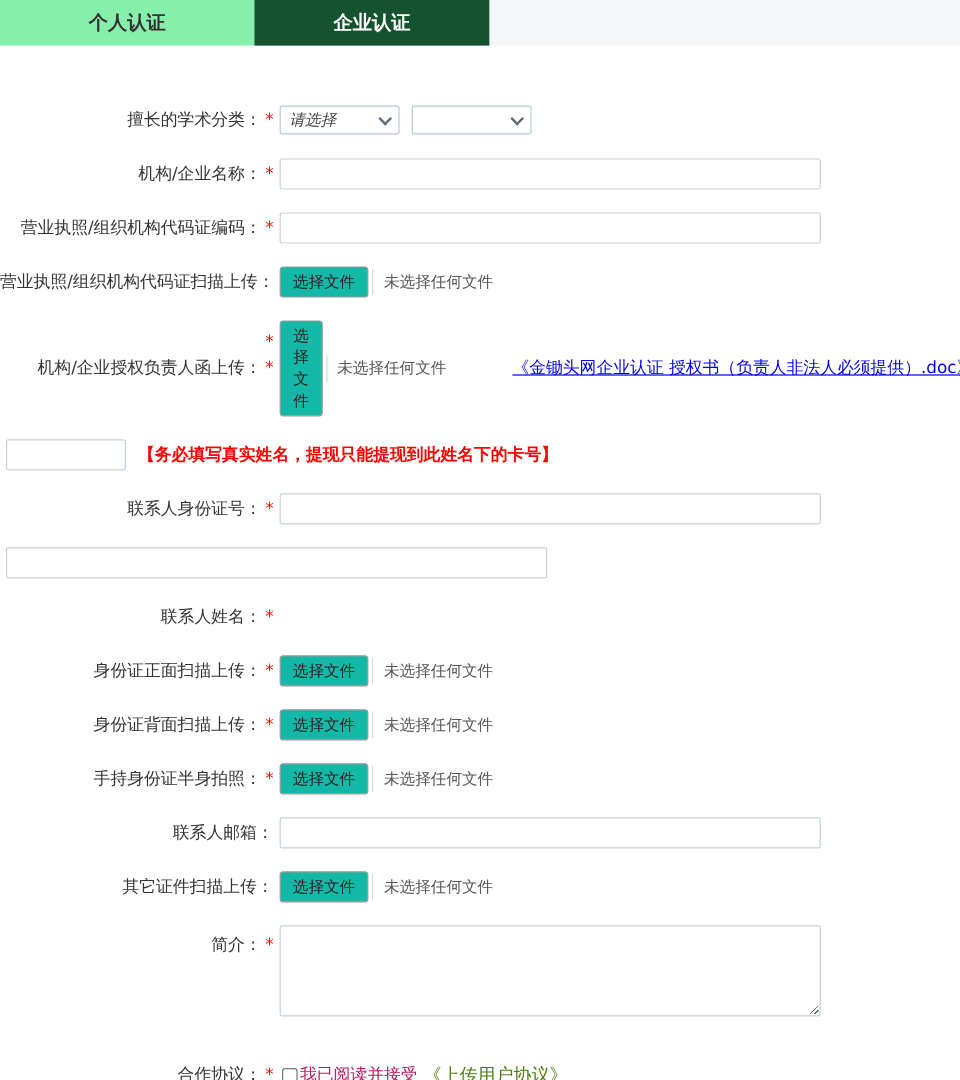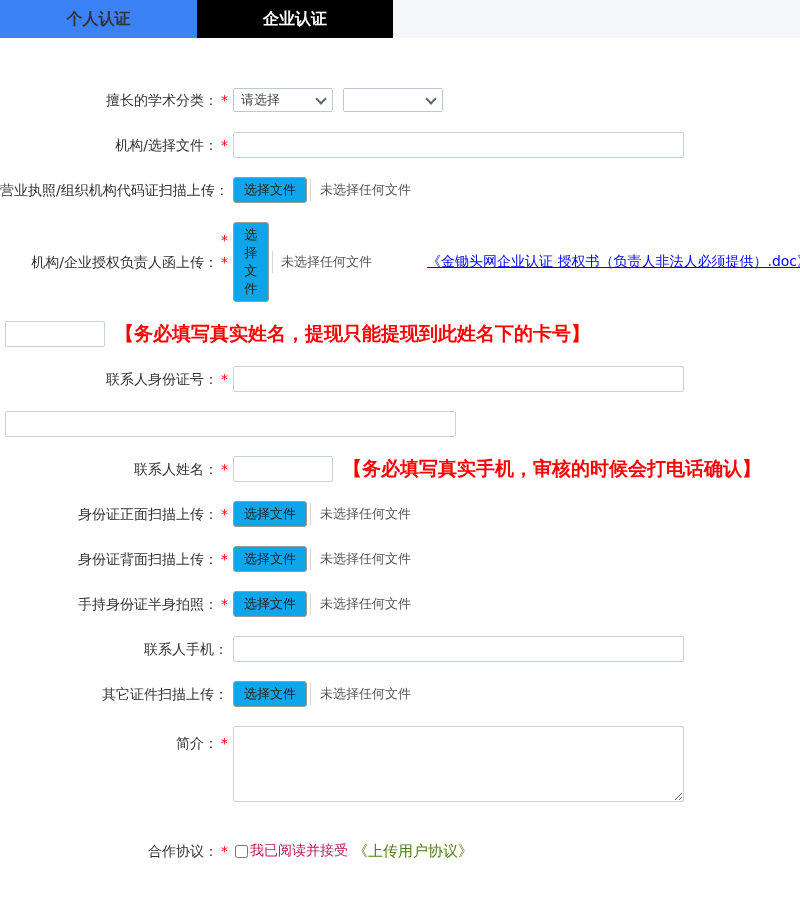--- a/index.html
+++ b/index.html
@@ -10,22 +10,22 @@
     overflow: hidden;
     background: #ffffff;
     font-family: "DejaVu Sans", "Liberation Sans", sans-serif;
   }
   
   .tabbar { display: flex; height: 38px; }
   .tab {
     display: flex; align-items: center; justify-content: center;
     font-size: 16px; font-weight: bold; cursor: pointer;
   }
-  .tab-personal { width: 197px; background: #3b82f6; color: #333; }
-  .tab-enterprise { width: 196px; background: #000000; color: #fff; }
+  .tab-personal { width: 212px; background: #86efac; color: #333; }
+  .tab-enterprise { width: 196px; background: #14532d; color: #fff; }
   .tab-filler { flex: 1; background: #f4f6f7; }
 
   
   .form-wrap { padding-top: 49px; }
   .row { display: flex; align-items: center; margin-bottom: 19px; }
   .row.top { align-items: flex-start; }
   .label-cell {
     flex: 0 0 228px; width: 228px; text-align: right;
     font-size: 14px; color: #333; position: relative; line-height: 26px;
     white-space: nowrap;
@@ -42,39 +42,39 @@
     width: 451px; height: 26px; box-sizing: border-box;
     border: 1px solid #c6d0d8; border-radius: 2px;
     font-size: 14px; padding: 0 5px; color: #333; outline: none;
   }
   .text-input.small { width: 100px; }
 
   .fake-select {
     width: 100px; height: 24px; box-sizing: border-box;
     border: 1px solid #b9c8d2; border-radius: 2px; background: #fff;
     display: flex; align-items: center; justify-content: space-between;
-    padding: 0 7px; font-size: 13px; color: #444; cursor: pointer;
+    padding: 0 7px; font-size: 13px; color: #444; cursor: pointer; font-style: italic;
   }
   .fake-select + .fake-select { margin-left: 10px; }
   .chevron {
     width: 6px; height: 6px;
     border-right: 2px solid #5a6b75; border-bottom: 2px solid #5a6b75;
     transform: rotate(45deg); margin-top: -3px; flex: 0 0 auto;
   }
 
   .file-btn {
-    border: 1px solid #9a9a9a; border-radius: 3px; background: #0ea5e9;
+    border: 1px solid #9a9a9a; border-radius: 3px; background: #14b8a6;
     font-size: 13px; color: #222; padding: 3px 10px; cursor: pointer;
     font-family: inherit;
   }
   .file-sep { width: 1px; height: 22px; background: #d8d8d8; margin-left: 3px; }
   .file-text { font-size: 13px; color: #555; margin-left: 9px; white-space: nowrap; }
 
   .note {
-    color: #ff0000; font-weight: bold; font-size: 19px;
+    color: #ff0000; font-weight: bold; font-size: 14px;
     margin-left: 10px; white-space: nowrap; text-align: right;
   }
   .doc-link {
     color: #0000ee; text-decoration: underline; font-size: 14px;
     margin-left: 55px; white-space: nowrap; cursor: pointer;
   }
 
   .intro-textarea {
     width: 451px; height: 76px; box-sizing: border-box;
     border: 1px solid #c6d0d8; border-radius: 2px; resize: both;
@@ -108,26 +108,32 @@
         <span class="chevron"></span>
       </div>
       <div class="fake-select">
         <span></span>
         <span class="chevron"></span>
       </div>
     </div>
   </div>
 
   <div class="row">
-    <div class="label-cell"><span>机构/选择文件：</span><span class="req">*</span></div>
-    <div class="control-cell">
-      <input type="text" class="text-input" style="">
-    </div>
-  </div>
-
+    <div class="label-cell"><span>机构/企业名称：</span><span class="req">*</span></div>
+    <div class="control-cell">
+      <input type="text" class="text-input" style="">
+    </div>
+  </div>
+
+  <div class="row">
+    <div class="label-cell"><span>营业执照/组织机构代码证编码：</span><span class="req">*</span></div>
+    <div class="control-cell">
+      <input type="text" class="text-input" style="">
+    </div>
+  </div>
 
   <div class="row">
     <div class="label-cell"><span>营业执照/组织机构代码证扫描上传：</span></div>
     <div class="control-cell">
       <button class="file-btn">选择文件</button>
       <span class="file-sep"></span>
       <span class="file-text">未选择任何文件</span>
     </div>
   </div>
 
@@ -159,24 +165,20 @@
   </div>
 
   <div class="row">
     <div class="control-cell">
       <input type="text" class="text-input" style="">
     </div>
   </div>
 
   <div class="row">
     <div class="label-cell"><span>联系人姓名：</span><span class="req">*</span></div>
-    <div class="control-cell">
-      <input type="text" class="text-input small" style="">
-      <span class="note">【务必填写真实手机，审核的时候会打电话确认】</span>
-    </div>
   </div>
 
   <div class="row">
     <div class="label-cell"><span>身份证正面扫描上传：</span><span class="req">*</span></div>
     <div class="control-cell">
       <button class="file-btn">选择文件</button>
       <span class="file-sep"></span>
       <span class="file-text">未选择任何文件</span>
     </div>
   </div>
@@ -193,21 +195,21 @@
   <div class="row">
     <div class="label-cell"><span>手持身份证半身拍照：</span><span class="req">*</span></div>
     <div class="control-cell">
       <button class="file-btn">选择文件</button>
       <span class="file-sep"></span>
       <span class="file-text">未选择任何文件</span>
     </div>
   </div>
 
   <div class="row">
-    <div class="label-cell"><span>联系人手机：</span></div>
+    <div class="label-cell"><span>联系人邮箱：</span></div>
     <div class="control-cell">
       <input type="text" class="text-input" style="">
     </div>
   </div>
 
   <div class="row">
     <div class="label-cell"><span>其它证件扫描上传：</span></div>
     <div class="control-cell">
       <button class="file-btn">选择文件</button>
       <span class="file-sep"></span>

